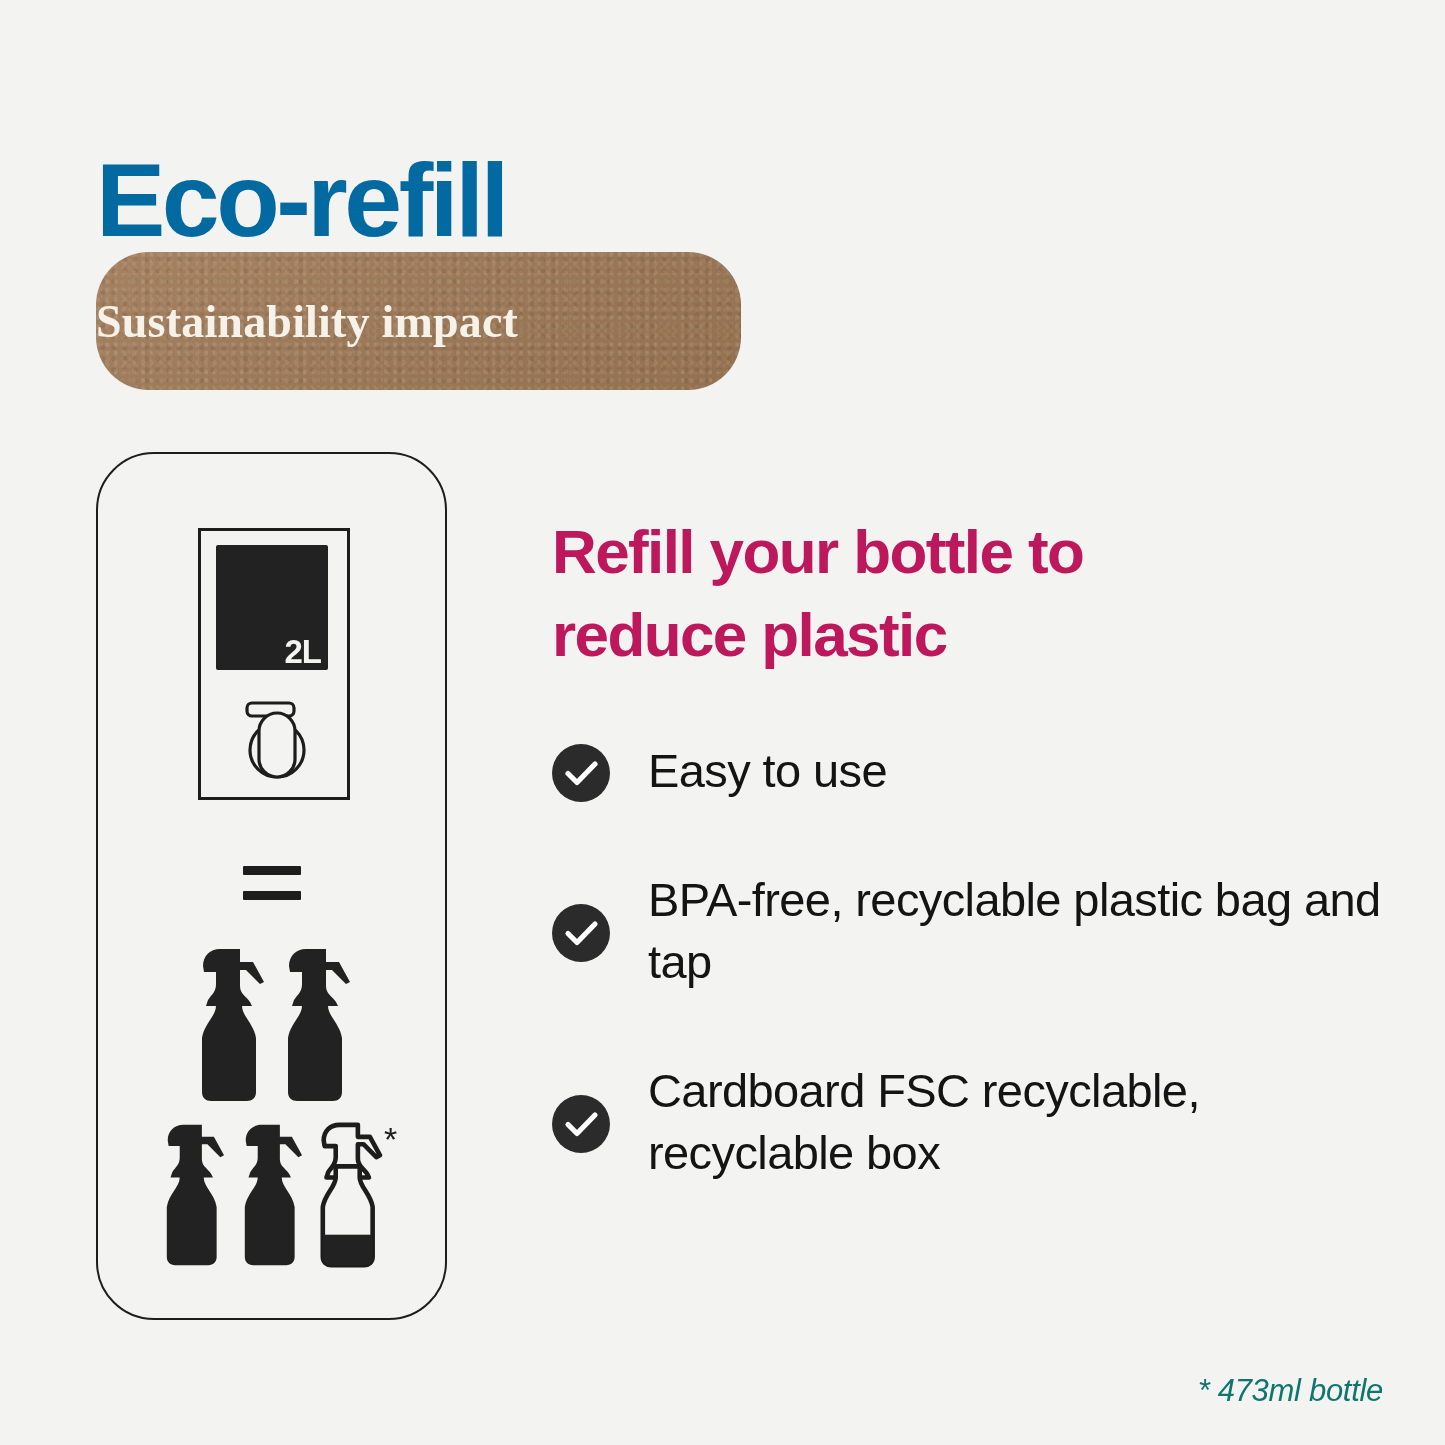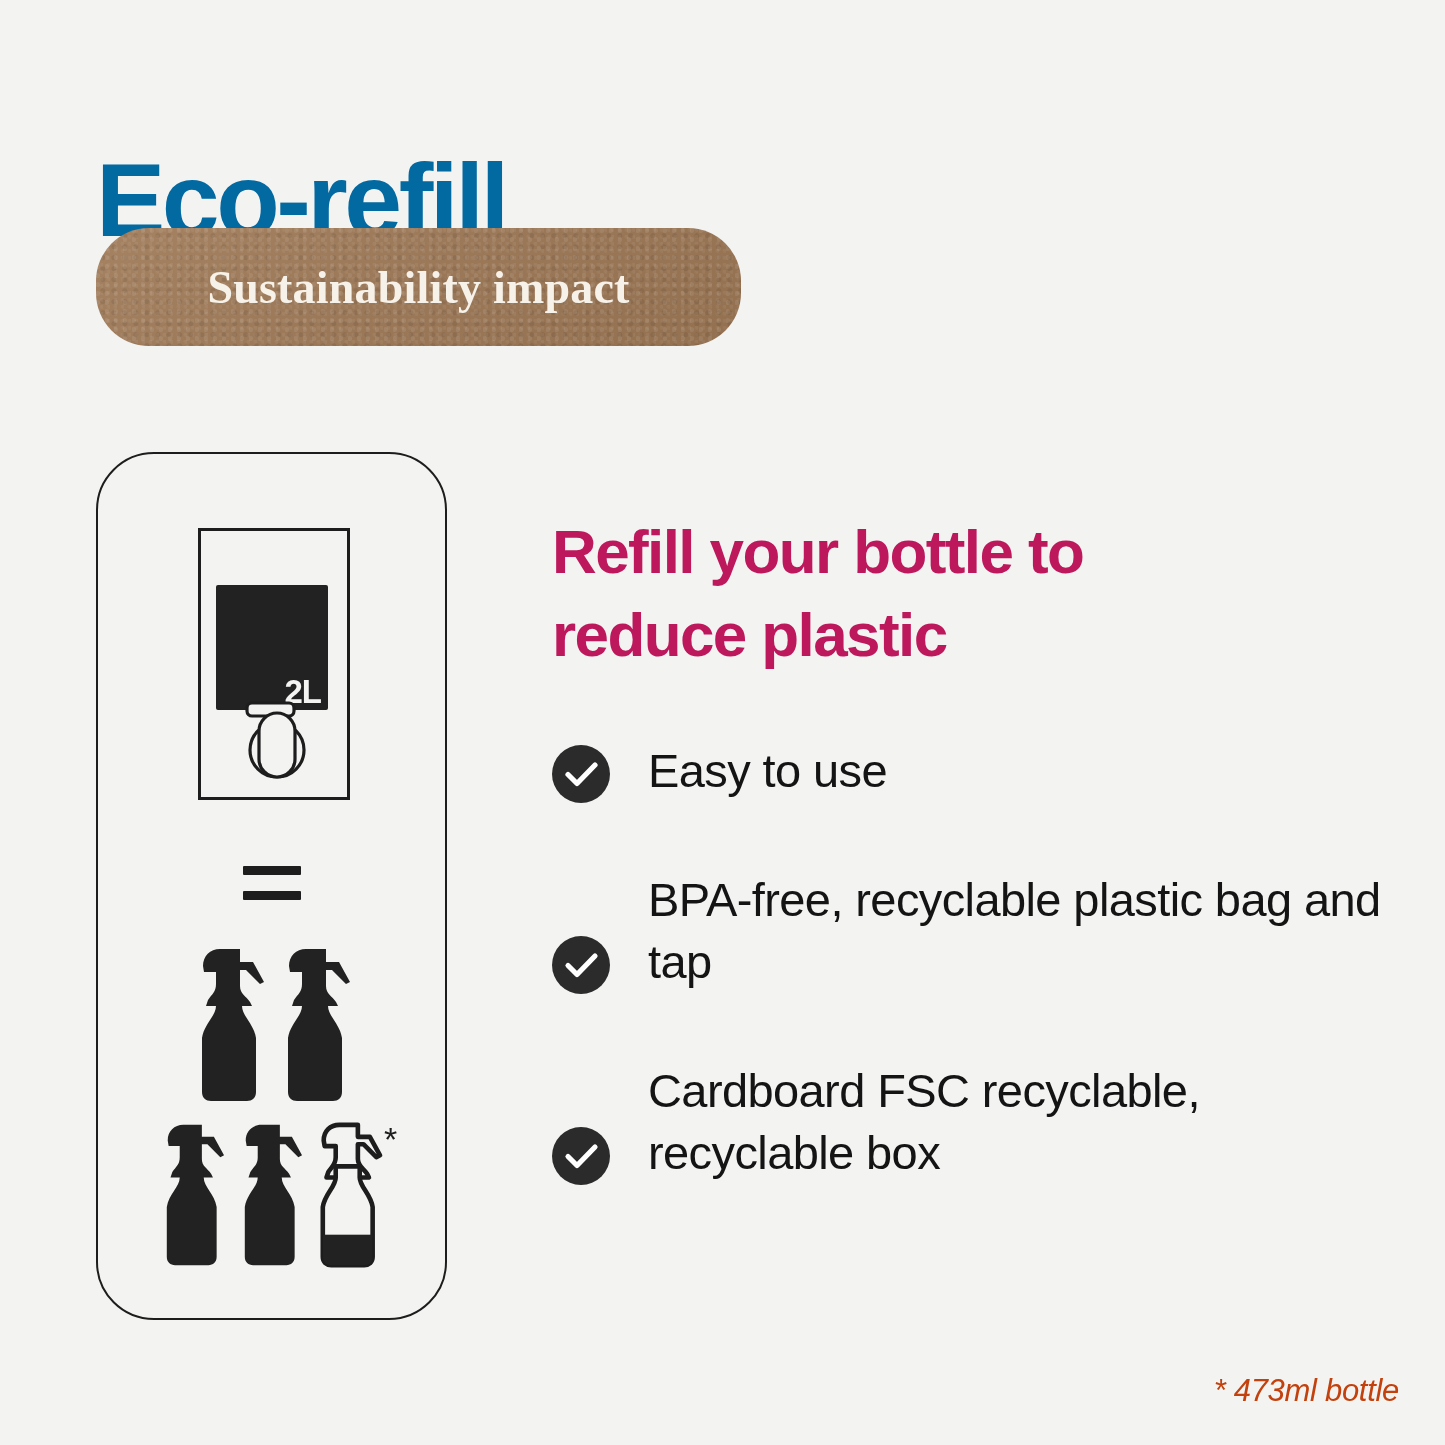--- a/index.html
+++ b/index.html
@@ -29,33 +29,32 @@
     line-height: 1.0;
     font-weight: 700;
     letter-spacing: -3.5px;
     color: #0369a1;
     white-space: nowrap;
   }
 
   .badge-pill {
     position: absolute;
     left: 96px;
-    top: 228px;
+    top: 252px;
     width: 645px;
-    height: 118px;
+    height: 138px;
     border-radius: 53px;
     background:
       radial-gradient(circle at 18% 28%, rgba(255,255,255,0.085) 0 2px, transparent 3px),
       radial-gradient(circle at 62% 70%, rgba(0,0,0,0.075) 0 2px, transparent 3px),
       radial-gradient(circle at 85% 22%, rgba(255,255,255,0.06) 0 1.5px, transparent 3px),
       linear-gradient(150deg, #a58261 0%, #9b7858 48%, #93704f 100%);
     background-size: 9px 9px, 11px 11px, 7px 7px, 100% 100%;
     display: flex;
     align-items: center;
-    justify-content: center;
   }
   .badge-text {
     font-family: "Liberation Serif", "DejaVu Serif", serif;
     font-size: 46px;
     font-weight: 700;
     color: #f7f2e9;
     letter-spacing: 0.2px;
     white-space: nowrap;
   }
 
@@ -83,21 +82,20 @@
     box-sizing: border-box;
   }
   .box-label {
     position: absolute;
     left: 15px;
     top: 14px;
     width: 112px;
     height: 125px;
     background: #222222;
     border-radius: 2px;
-    margin-top: 40px;
   }
   .box-label-text {
     position: absolute;
     right: 7px;
     bottom: 2px;
     color: #f4f4f2;
     font-size: 33px;
     font-weight: 700;
     letter-spacing: -1px;
     line-height: 1;
@@ -174,21 +172,21 @@
     max-width: 720px;
   }
 
   .feature-list {
     list-style: none;
     margin: 0;
     padding: 0;
   }
   .feature-item {
     display: flex;
-    align-items: flex-end;
+    align-items: center;
     margin-bottom: 66px;
   }
   .feature-item:last-child { margin-bottom: 0; }
   .check-badge {
     flex: 0 0 auto;
     width: 58px;
     height: 58px;
     margin-right: 38px;
     margin-top: 4px;
   }
@@ -196,25 +194,25 @@
     font-size: 47px;
     line-height: 1.33;
     color: #141414;
     letter-spacing: -0.6px;
     font-weight: 400;
     max-width: 760px;
   }
 
   .footnote {
     position: absolute;
-    right: 46px;
+    right: 62px;
     bottom: 36px;
     font-size: 31px;
     font-style: italic;
-    color: #c2410c;
+    color: #0f766e;
     letter-spacing: -0.3px;
     white-space: nowrap;
   }
 </style>
 </head>
 <body>
 
 <div class="canvas">
 
   <h1 class="page-title">Eco-refill</h1>

